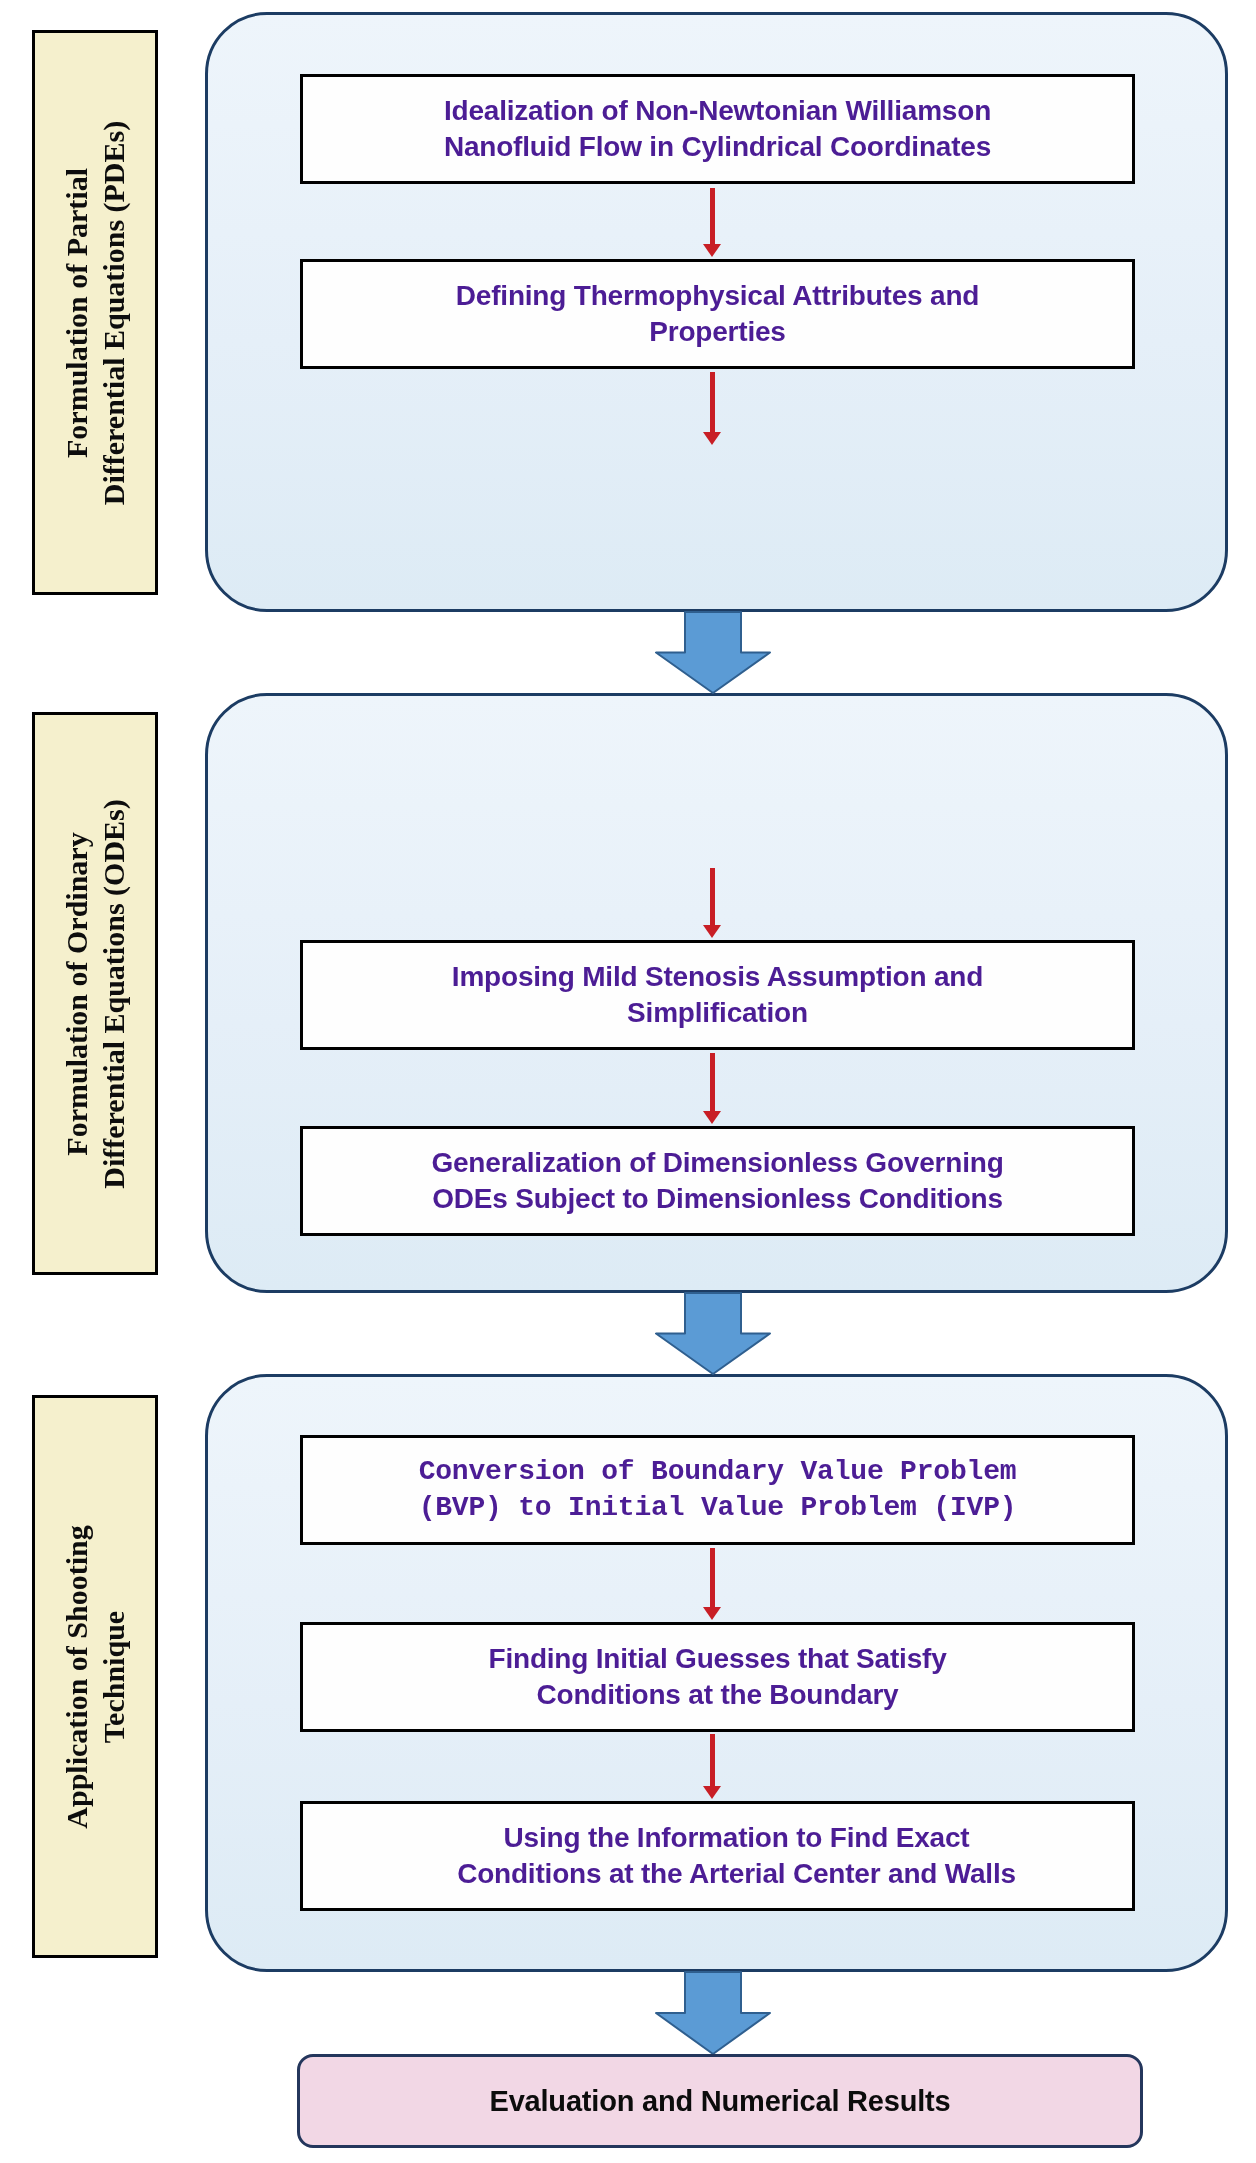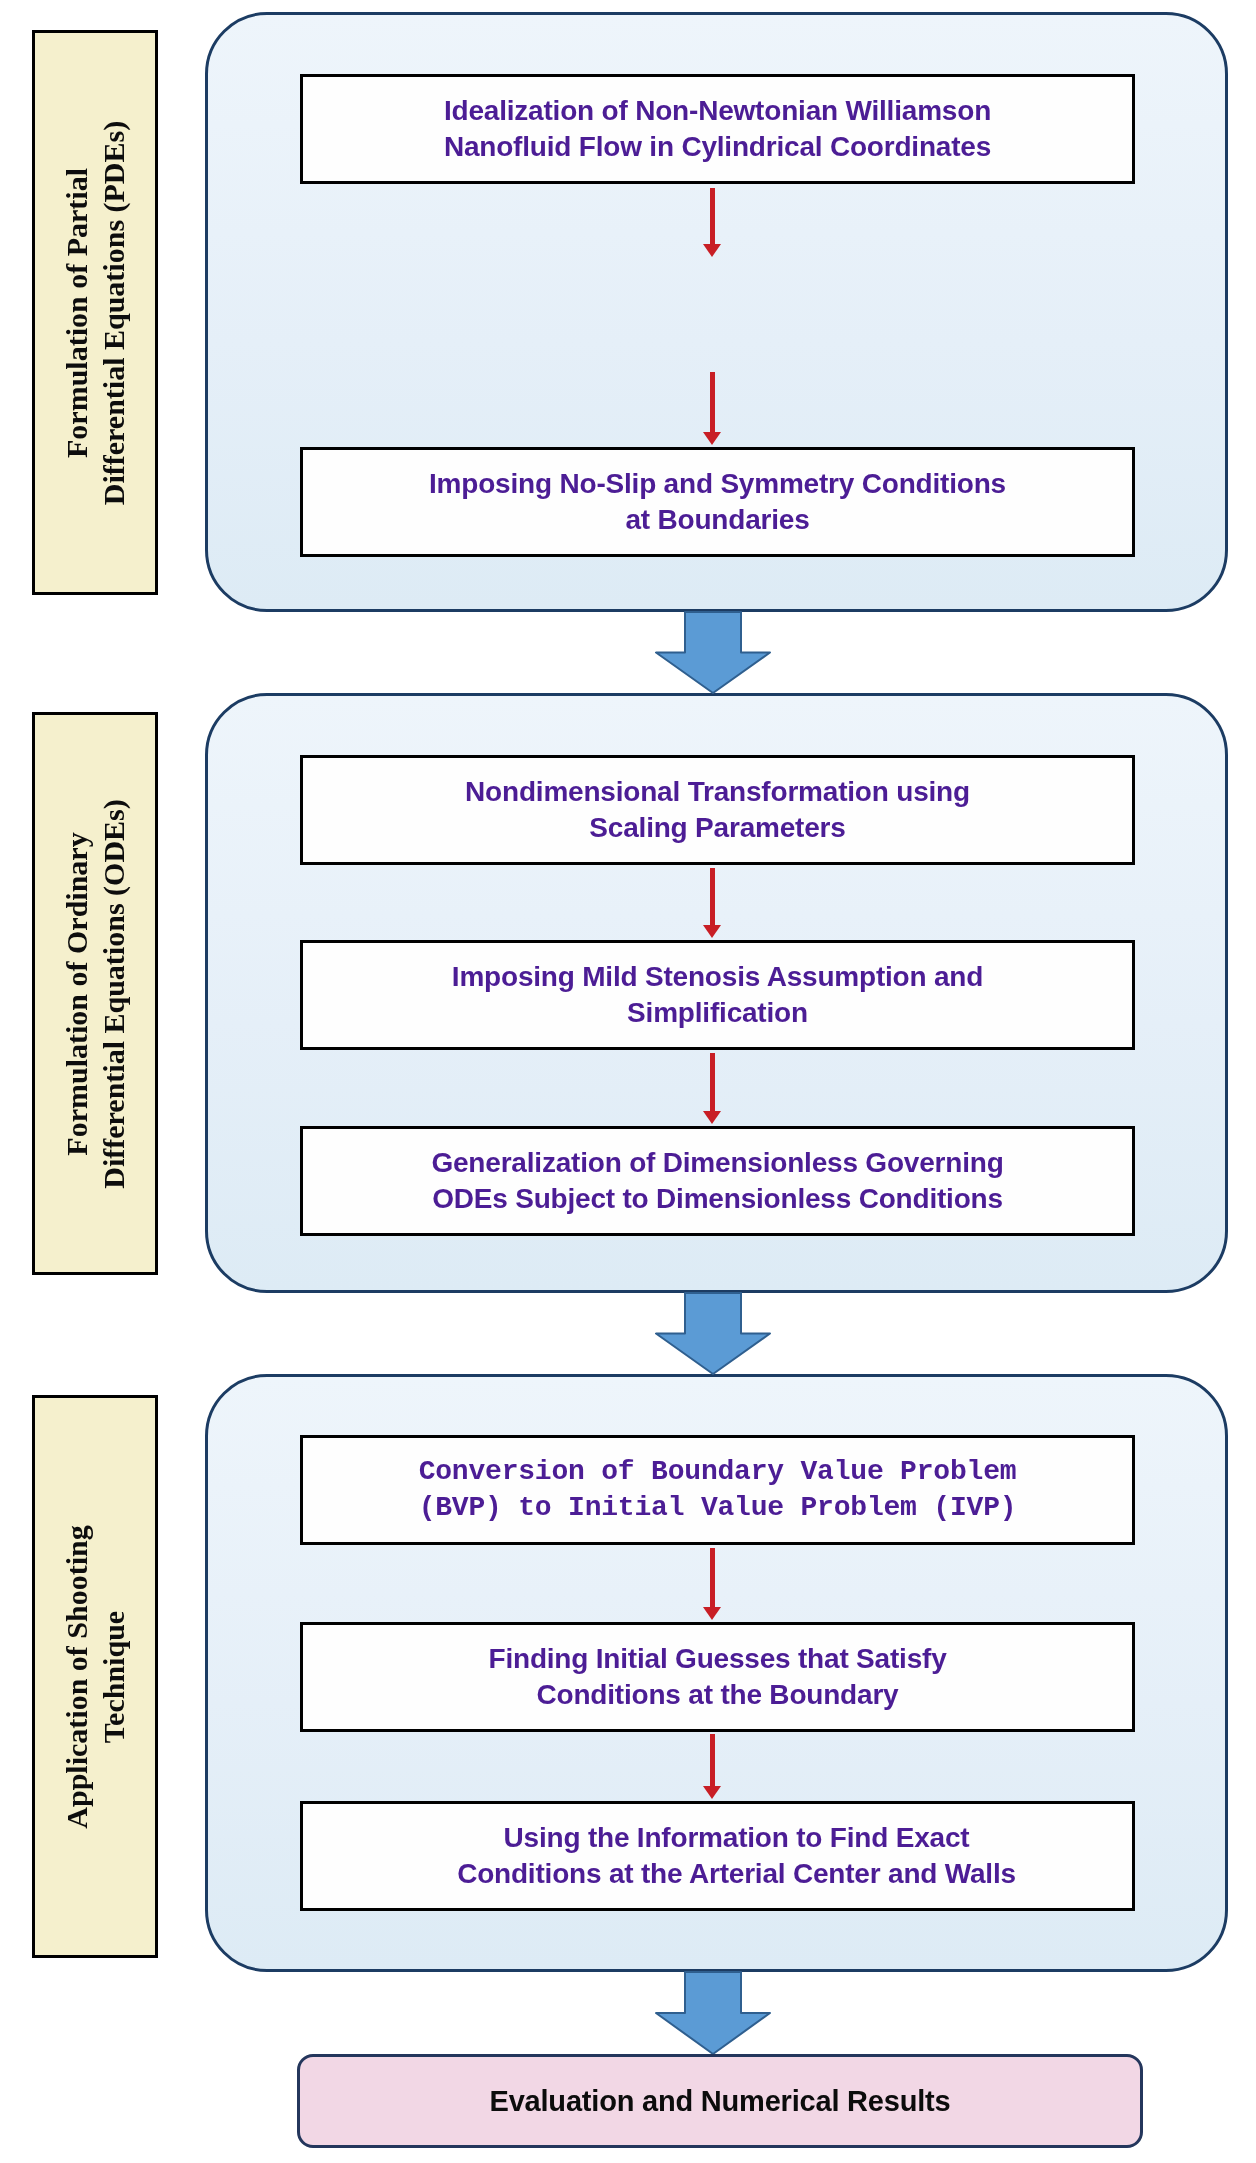--- a/index.html
+++ b/index.html
@@ -153,39 +153,35 @@
   </div>
 
   <div class="wbox b11">
     <span class="txt">Idealization of Non-Newtonian Williamson
 Nanofluid Flow in Cylindrical Coordinates</span>
   </div>
   <div class="rarrow r11">
       <div class="shaft"></div>
       <div class="head"></div>
     </div>
+  <div class="wbox b12">
+    <span class="txt">Defining Thermophysical Attributes and
+Properties</span>
+  </div>
   <div class="rarrow r12">
       <div class="shaft"></div>
       <div class="head"></div>
     </div>
-  <div class="wbox b13">
-    <span class="txt">Imposing No-Slip and Symmetry Conditions
-at Boundaries</span>
-  </div>
 
   <div class="barrow a1">
     <svg viewBox="0 0 118 82" preserveAspectRatio="none">
       <path d="M31 1 H87 V41 H116 L59 81 L2 41 H31 Z"></path>
     </svg>
   </div>
 
-  <div class="wbox b21">
-    <span class="txt">Nondimensional Transformation using
-Scaling Parameters</span>
-  </div>
   <div class="rarrow r21">
       <div class="shaft"></div>
       <div class="head"></div>
     </div>
   <div class="wbox b22">
     <span class="txt">Imposing Mild Stenosis Assumption and
 Simplification</span>
   </div>
   <div class="rarrow r22">
       <div class="shaft"></div>

